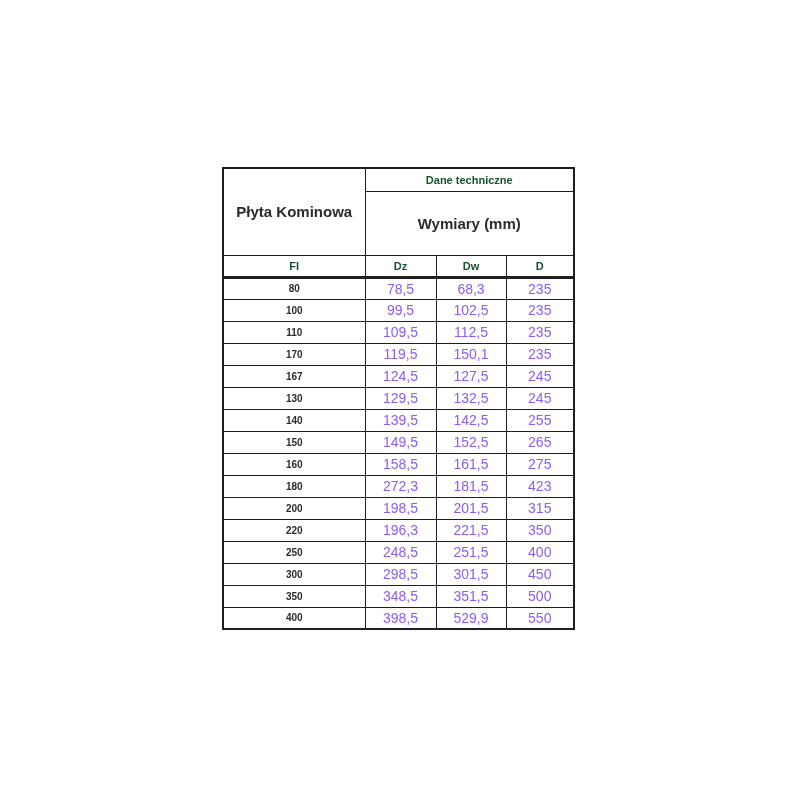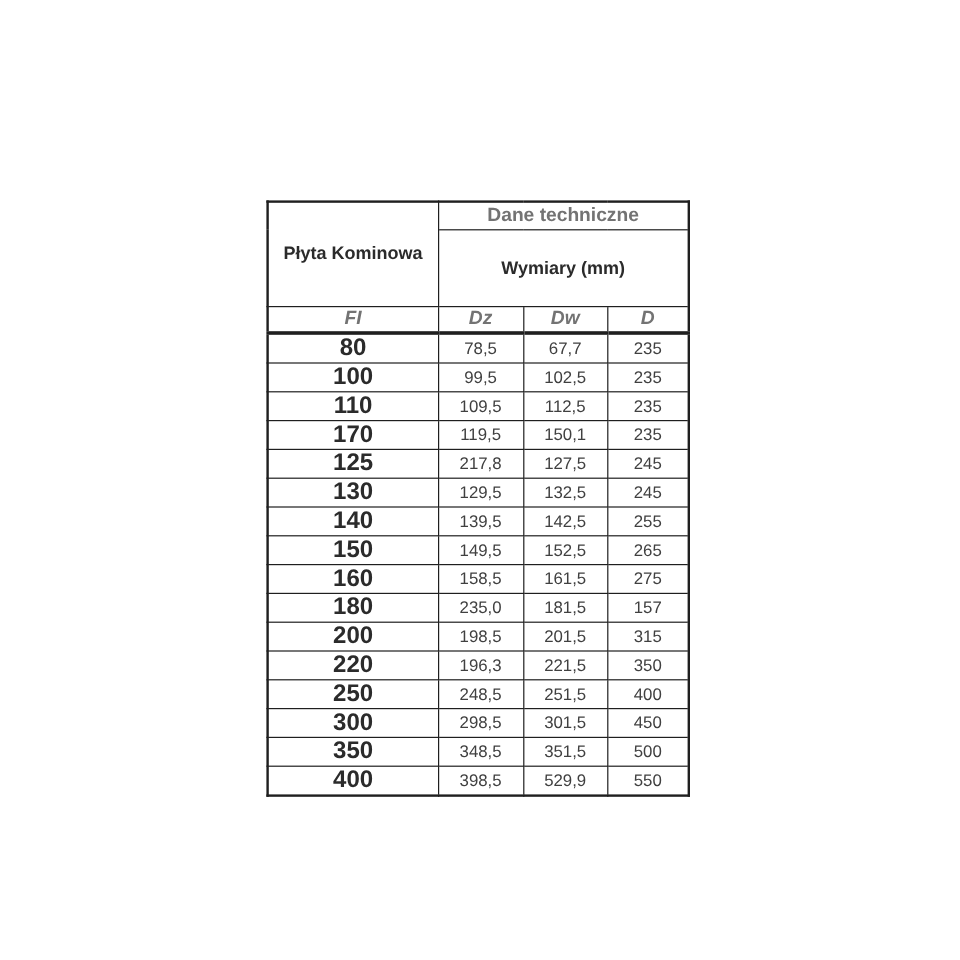--- a/index.html
+++ b/index.html
@@ -40,39 +40,39 @@
   
   td.sep-right {
     border-right: 5px double #1f1f1f;
   }
   
   tr.r-cols td {
     border-bottom: 3px solid #1f1f1f;
   }
   tr.r-group { height: 23px; }
   tr.r-sub   { height: 64px; margin-left: 36px; }
-  tr.r-cols  { height: 22px; font-style: italic; }
+  tr.r-cols  { height: 22px; }
   tr.r-data  { height: 22px; }
   .h {
     font-weight: bold;
-    font-size: 16px;
-    color: #737373;
+    font-size: 11px;
+    color: #14532d;
   }
   .h-big {
     font-weight: bold;
     font-size: 15px;
     color: #2b2b2b;
   }
   td.v {
     font-size: 14px;
     font-weight: normal;
-    color: #404040;
+    color: #8b5cf6;
   }
   td.v-fi {
-    font-size: 20px;
+    font-size: 10px;
     font-weight: bold;
     color: #2b2b2b;
   }
 </style>
 </head>
 <body>
 
 <div class="page">
   <table class="tech">
     <colgroup>
@@ -92,21 +92,21 @@
       <tr class="r-cols">
         <td class="h sep-right">FI</td>
         <td class="h">Dz</td>
         <td class="h">Dw</td>
         <td class="h">D</td>
       </tr>
 
       <tr class="r-data">
         <td class="v-fi sep-right">80</td>
         <td class="v">78,5</td>
-        <td class="v">67,7</td>
+        <td class="v">68,3</td>
         <td class="v">235</td>
       </tr>
       <tr class="r-data">
         <td class="v-fi sep-right">100</td>
         <td class="v">99,5</td>
         <td class="v">102,5</td>
         <td class="v">235</td>
       </tr>
       <tr class="r-data">
         <td class="v-fi sep-right">110</td>
@@ -114,22 +114,22 @@
         <td class="v">112,5</td>
         <td class="v">235</td>
       </tr>
       <tr class="r-data">
         <td class="v-fi sep-right">170</td>
         <td class="v">119,5</td>
         <td class="v">150,1</td>
         <td class="v">235</td>
       </tr>
       <tr class="r-data">
-        <td class="v-fi sep-right">125</td>
-        <td class="v">217,8</td>
+        <td class="v-fi sep-right">167</td>
+        <td class="v">124,5</td>
         <td class="v">127,5</td>
         <td class="v">245</td>
       </tr>
       <tr class="r-data">
         <td class="v-fi sep-right">130</td>
         <td class="v">129,5</td>
         <td class="v">132,5</td>
         <td class="v">245</td>
       </tr>
       <tr class="r-data">
@@ -145,23 +145,23 @@
         <td class="v">265</td>
       </tr>
       <tr class="r-data">
         <td class="v-fi sep-right">160</td>
         <td class="v">158,5</td>
         <td class="v">161,5</td>
         <td class="v">275</td>
       </tr>
       <tr class="r-data">
         <td class="v-fi sep-right">180</td>
-        <td class="v">235,0</td>
+        <td class="v">272,3</td>
         <td class="v">181,5</td>
-        <td class="v">157</td>
+        <td class="v">423</td>
       </tr>
       <tr class="r-data">
         <td class="v-fi sep-right">200</td>
         <td class="v">198,5</td>
         <td class="v">201,5</td>
         <td class="v">315</td>
       </tr>
       <tr class="r-data">
         <td class="v-fi sep-right">220</td>
         <td class="v">196,3</td>

